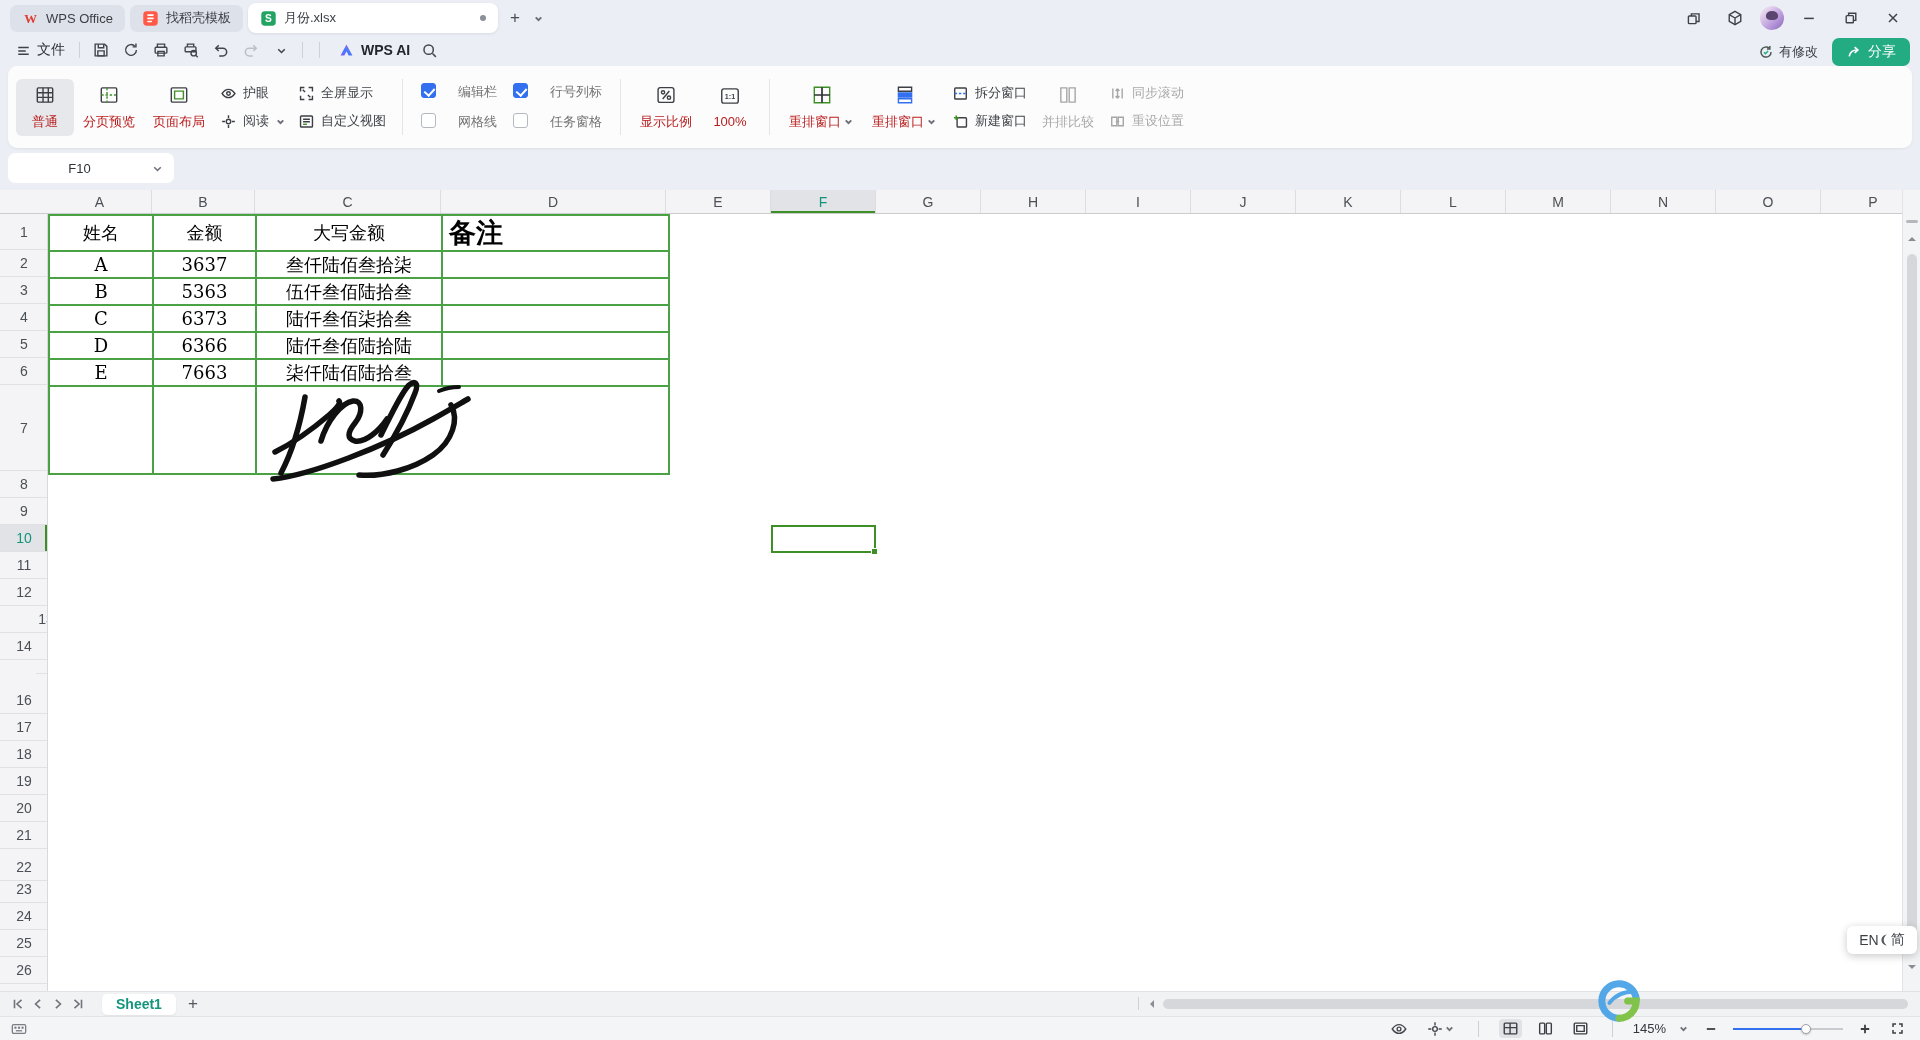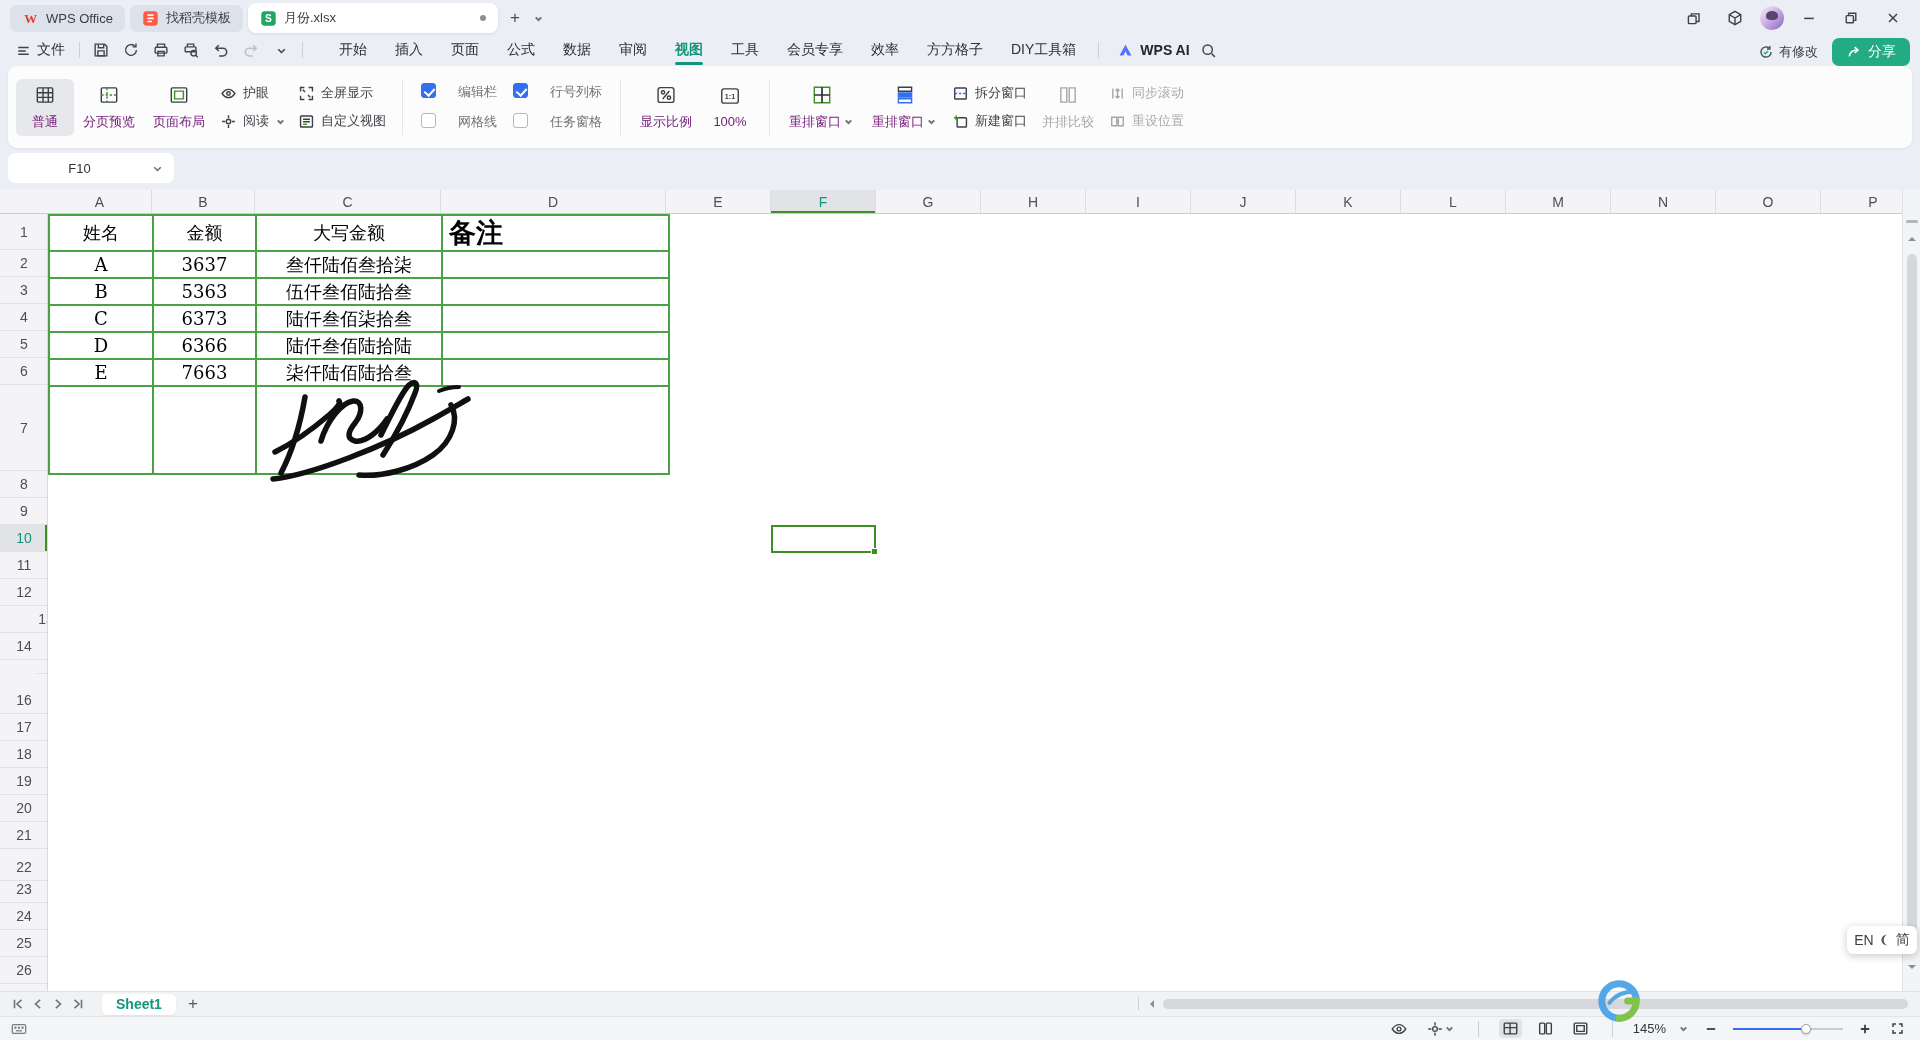--- a/index.html
+++ b/index.html
@@ -41,21 +41,21 @@
   #menuRight{position:absolute;right:10px;top:38px;display:flex;align-items:center;gap:14px;}
   #modifiedBadge{display:flex;align-items:center;gap:5px;font-size:13px;color:#3c3f45;}
   #shareBtn{display:flex;align-items:center;gap:6px;background:var(--share);color:#fff;font-size:14px;
             height:28px;padding:0 14px;border-radius:7px;}
 
   
   #ribbon{position:absolute;left:8px;top:66px;width:1904px;height:82px;background:#fcfcfd;border-radius:9px;
           box-shadow:0 1px 2px rgba(50,60,90,.08);display:flex;align-items:center;padding:0 8px;}
   .rib-divider{width:1px;height:56px;background:#e4e5e9;margin:0 10px;flex:none;}
   .rib-big{display:flex;flex-direction:column;align-items:center;justify-content:center;gap:7px;
-           min-width:58px;padding:5px 9px;border-radius:6px;font-size:13px;color:#701a75;}
+           min-width:58px;padding:5px 9px;border-radius:6px;font-size:13px;color:#b91c1c;}
   .rib-big.selected{background:#e7e8ec;}
   .rib-big .blabel{display:flex;align-items:center;gap:2px;white-space:nowrap;}
   .rib-stack{display:flex;flex-direction:column;justify-content:center;gap:10px;padding:0 6px;}
   .rib-srow{display:flex;align-items:center;gap:6px;font-size:13px;color:#3c3f44;white-space:nowrap;}
   .rib-checks{display:flex;flex-direction:column;justify-content:center;gap:12px;padding:0 8px;}
   .rib-check{display:flex;align-items:flex-start;gap:22px;font-size:13px;color:#737373;white-space:nowrap;}
   .cbox{width:15px;height:15px;border-radius:3px;border:1px solid #b4b8bf;background:#fff;position:relative;flex:none;}
   .cbox.on{background:var(--blue);border-color:var(--blue);}
   .cbox.on:after{content:"";position:absolute;left:3.5px;top:1.5px;width:5px;height:8px;border:solid #fff;border-width:0 2px 2px 0;transform:rotate(42deg);}
   .disabled{filter:grayscale(1);opacity:.45;}
@@ -125,21 +125,21 @@
   .sbtn.sel{background:#e1e2e6;}
   #zoomval{font-size:13px;color:#33363c;}
   #slider{position:relative;width:110px;height:14px;}
   #slider .track{position:absolute;left:0;right:0;top:6px;height:2px;background:#c9cbd0;}
   #slider .fill{position:absolute;left:0;top:6px;height:2px;width:64%;background:var(--blue);}
   #slider .knob{position:absolute;left:62%;top:2px;width:10px;height:10px;border-radius:50%;background:#fff;border:1px solid #9aa0a8;box-shadow:0 1px 2px rgba(0,0,0,.2);}
   #macroIcon{position:absolute;left:10px;top:4px;}
 
   
   #ime{position:absolute;left:1847px;top:926px;width:70px;height:28px;background:#fff;border-radius:6px;z-index:60;
-       box-shadow:0 2px 8px rgba(0,0,0,.22);display:flex;align-items:center;justify-content:center;gap:5px;
+       box-shadow:0 2px 8px rgba(0,0,0,.22);display:flex;align-items:center;justify-content:center;
        font-size:14px;color:#3c3f44;}
   #watermark{position:absolute;left:1596px;top:978px;z-index:50;display:flex;align-items:flex-start;gap:4px;opacity:.95;}
   #wmtext1{font-size:29px;font-weight:bold;color:#4ba4e6;letter-spacing:2px;text-shadow:0 0 3px #fff;line-height:1;}
   #wmtext2{font-size:20px;font-weight:bold;font-style:italic;color:#32b2e2;text-shadow:0 0 3px #fff;margin:3px 0 0 28px;line-height:1;}
 </style>
 </head>
 <body>
 
 <div id="app" class="nosel">
   <div id="topzone">
@@ -261,34 +261,20 @@
               <path d="M12.5 4.8L15.8 8l-3.3 3.2"></path>
             </svg>
           </span>
         <span class="qbtn">
             <svg width="13" height="13" viewBox="0 0 20 20" fill="none" stroke="#41454c" stroke-width="1.6">
               <path d="M5 8l5 5 5-5"></path>
             </svg>
           </span>
       </span>
       <span class="vdiv"></span>
-      <span id="menuitems">
-          <span class="mitem">开始</span>
-          <span class="mitem">插入</span>
-          <span class="mitem">页面</span>
-          <span class="mitem">公式</span>
-          <span class="mitem">数据</span>
-          <span class="mitem">审阅</span>
-          <span class="mitem active">视图</span>
-          <span class="mitem">工具</span>
-          <span class="mitem">会员专享</span>
-          <span class="mitem">效率</span>
-          <span class="mitem">方方格子</span>
-          <span class="mitem">DIY工具箱</span>
-        </span>
       <span class="vdiv"></span>
       <span id="wpsai">
         <svg width="17" height="17" viewBox="0 0 20 20">
             <defs>
               <linearGradient id="ai" x1="0" y1="1" x2="1" y2="0">
                 <stop offset="0" stop-color="#7b5cff"></stop>
                 <stop offset=".5" stop-color="#3f7bff"></stop>
                 <stop offset="1" stop-color="#ff5ca8"></stop>
               </linearGradient>
             </defs>

